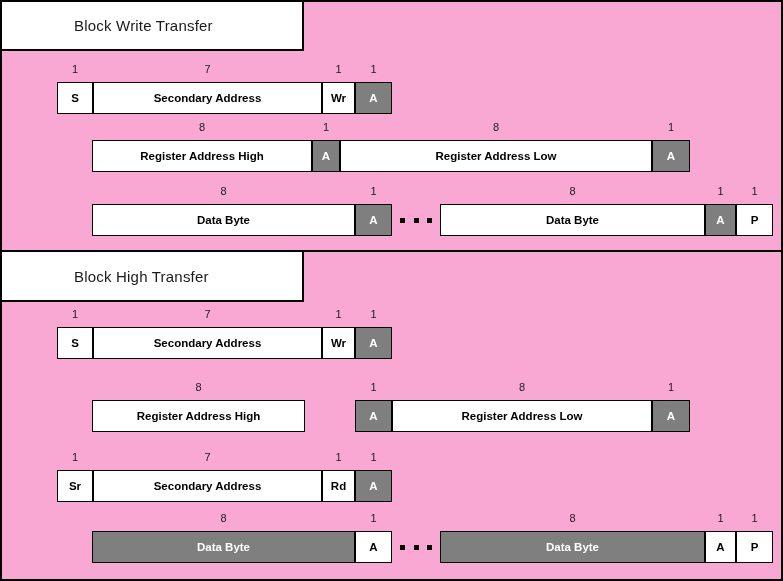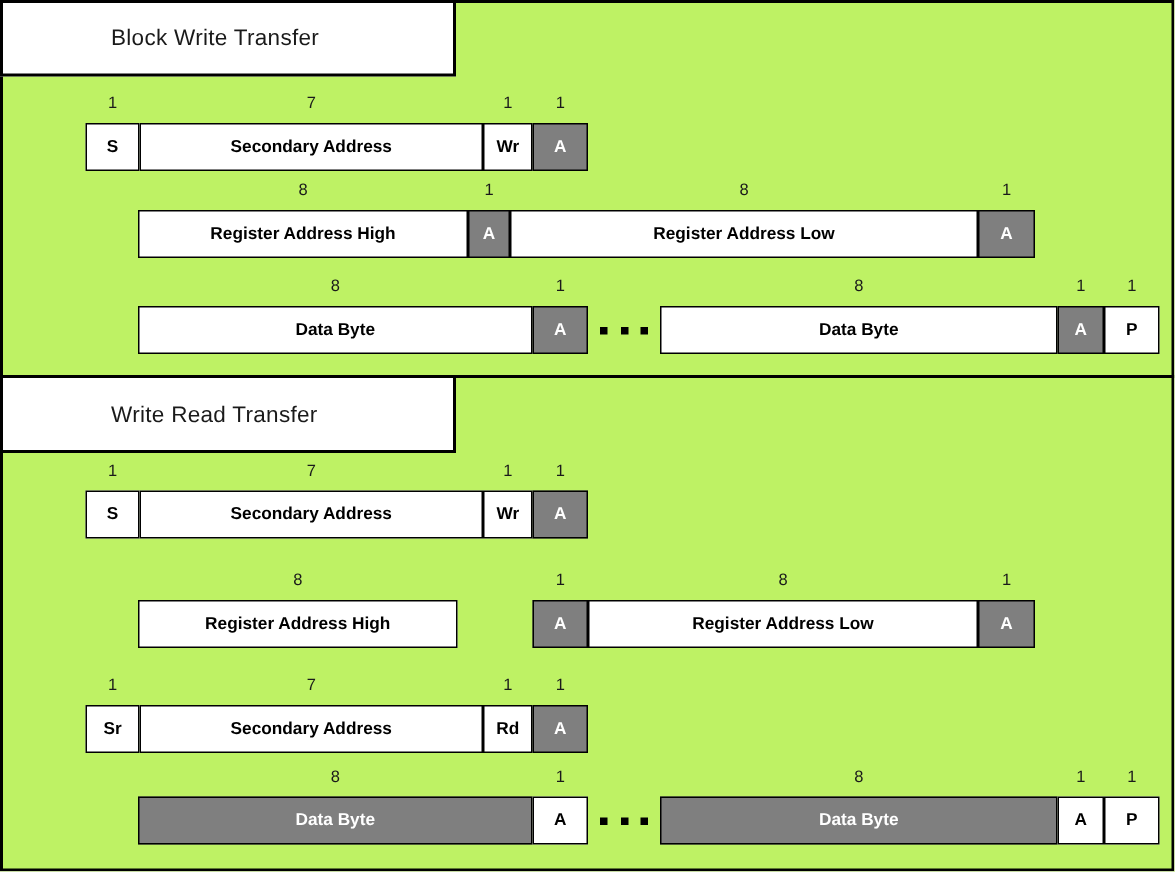--- a/index.html
+++ b/index.html
@@ -7,21 +7,21 @@
     padding: 0;
     background: #ffffff;
   }
   body {
     font-family: "Liberation Sans", sans-serif;
   }
   #diagram {
     position: relative;
     width: 783px;
     height: 581px;
-    background: #bef264;
+    background: #f9a8d4;
     overflow: hidden;
     box-sizing: border-box;
   }
   
   .frame {
     position: absolute;
     left: 0;
     top: 0;
     width: 783px;
     height: 581px;
@@ -145,21 +145,21 @@
       <div class="bitlabel" style="left: 754.5px; top: -19px;">1</div>
       <div class="cell white" style="left: 736px; top: 0px; width: 37px;">P</div>
       <div class="ellipsis" style="left: 400px; top: 0px; width: 32px;">
         <span></span>
         <span></span>
         <span></span>
       </div>
     </div>
     <div class="section-divider" style="top: 250px;"></div>
     <div class="title-box" style="left: 0px; top: 250px; width: 304px; height: 52px;">
-      <div class="title-text">Write Read Transfer</div>
+      <div class="title-text">Block High Transfer</div>
     </div>
     <div class="row" style="left: 0px; top: 327px; width: 783px;">
       <div class="bitlabel" style="left: 75px; top: -19px;">1</div>
       <div class="cell white" style="left: 57px; top: 0px; width: 36px;">S</div>
       <div class="bitlabel" style="left: 207.5px; top: -19px;">7</div>
       <div class="cell white" style="left: 93px; top: 0px; width: 229px;">Secondary Address</div>
       <div class="bitlabel" style="left: 338.5px; top: -19px;">1</div>
       <div class="cell white" style="left: 322px; top: 0px; width: 33px;">Wr</div>
       <div class="bitlabel" style="left: 373.5px; top: -19px;">1</div>
       <div class="cell gray" style="left: 355px; top: 0px; width: 37px;">A</div>

